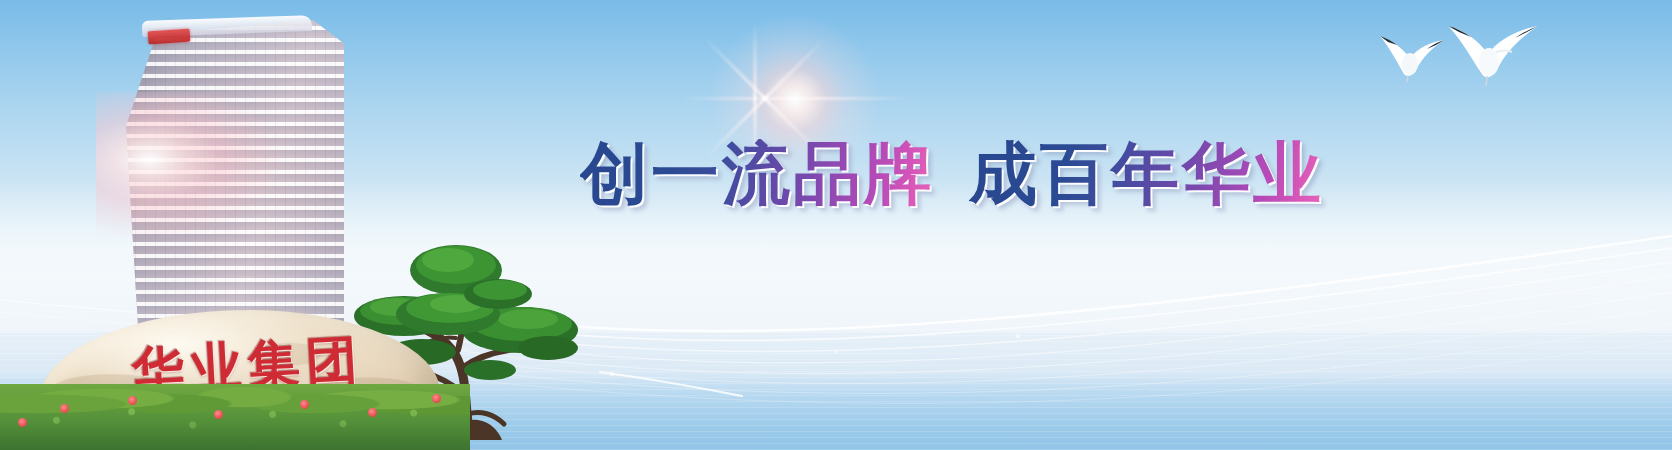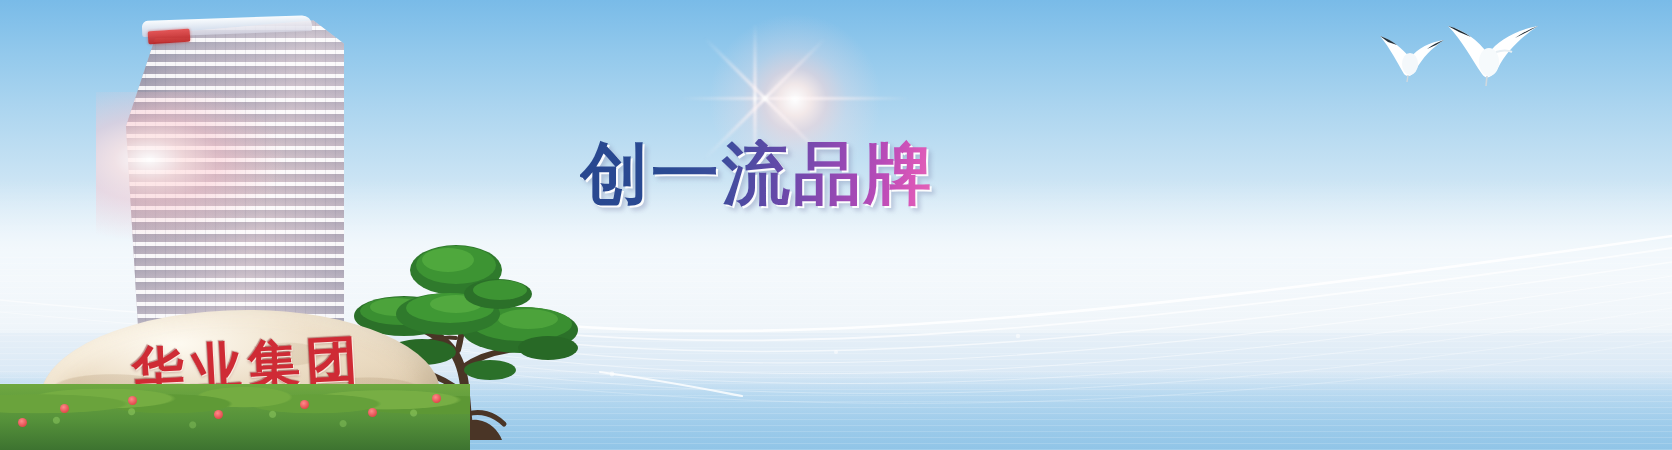--- a/index.html
+++ b/index.html
@@ -342,15 +342,16 @@
     <path d="M8,22 C16,24 24,28 31,33 L19,28 Z" fill="#1e2a33"></path>
     <path d="M98,22 C90,25 82,29 75,34 L87,28 Z" fill="#1e2a33"></path>
     <ellipse cx="49" cy="58" rx="10" ry="14" fill="#f6fafc"></ellipse>
     <path d="M47,72 L46,82" stroke="#cfd8de" stroke-width="1.6"></path>
     <path d="M56,48 C62,46 68,46 72,48" stroke="#e6eef3" stroke-width="2" fill="none"></path>
   </svg>
 
   <div class="slogan">
     <span class="slogan-text">创一流品牌</span>
     <span class="gap"></span>
+    <span class="slogan-text">成百年华业</span>
   </div>
 
 </div>
 
 </body></html>

